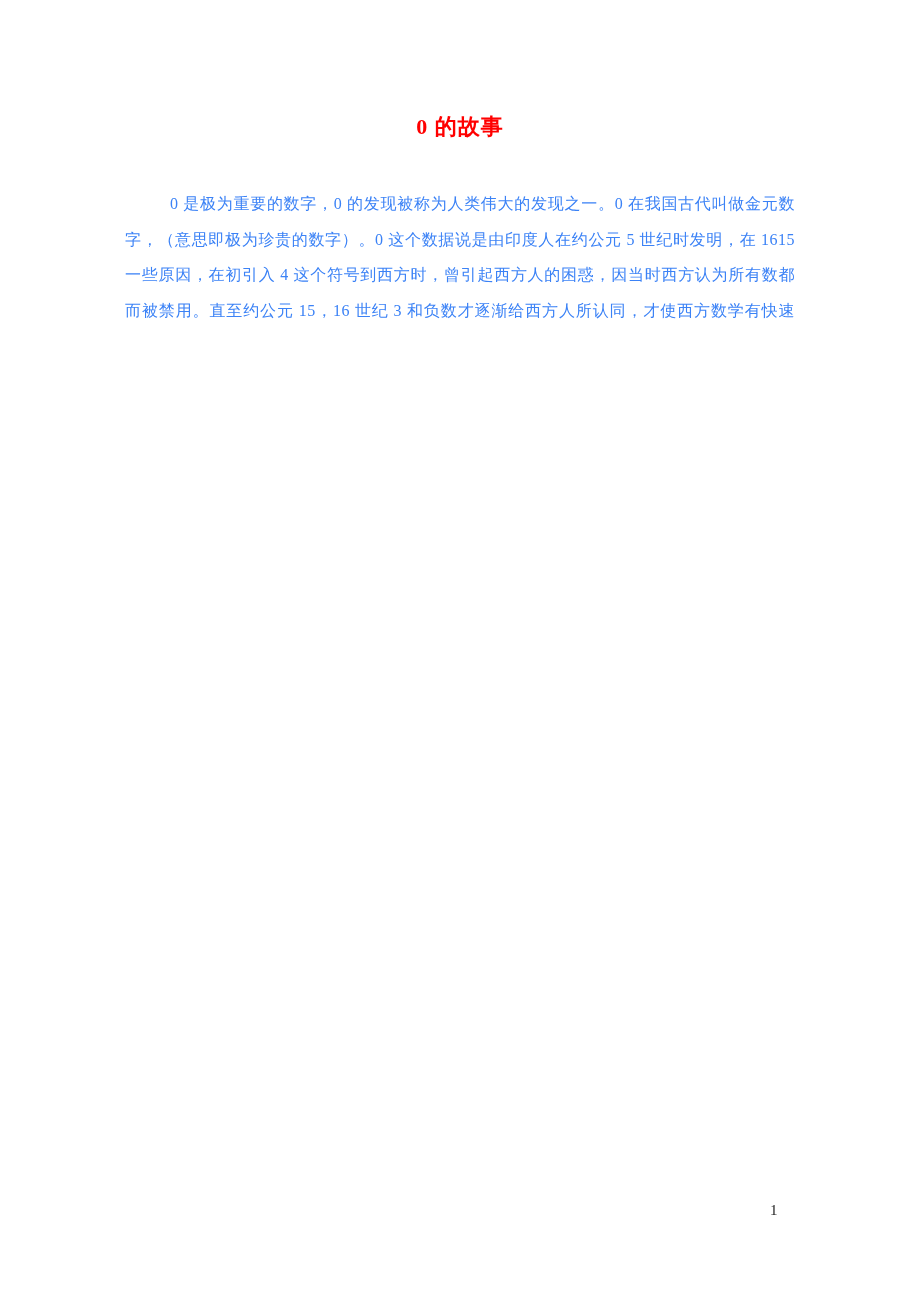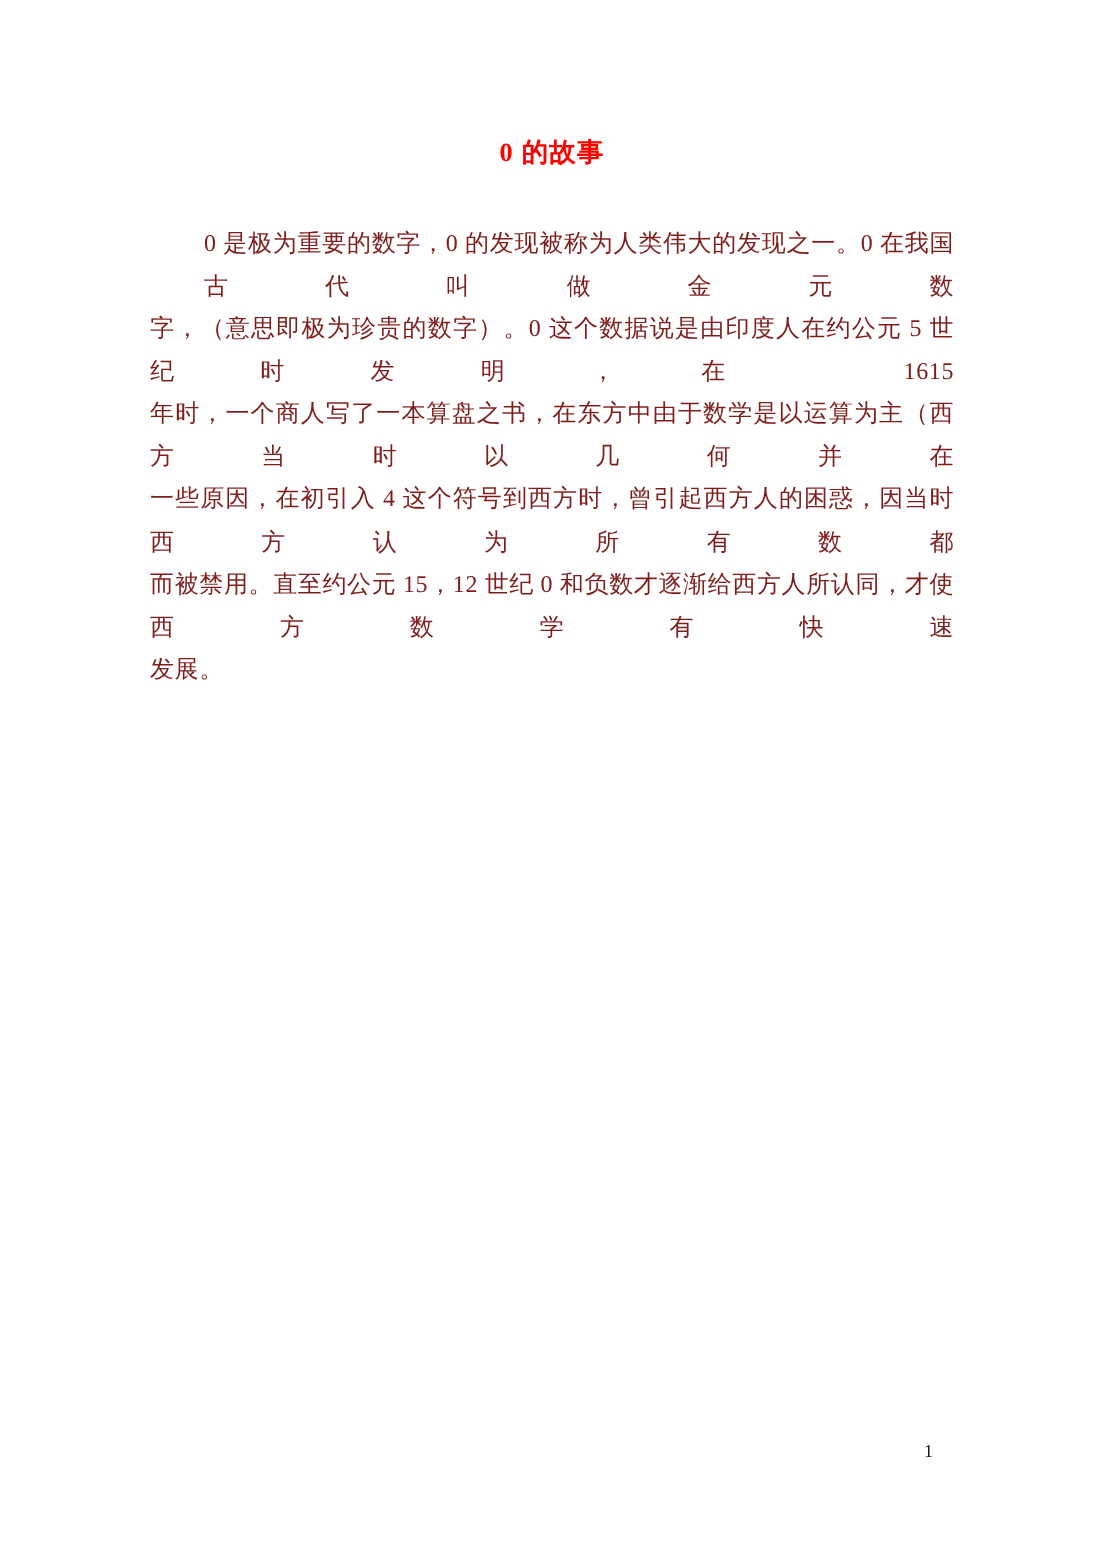--- a/index.html
+++ b/index.html
@@ -25,23 +25,23 @@
     font-weight: bold;
     letter-spacing: 1px;
     color: #ff0000;
     margin: 0;
   }
   .body-text {
     position: absolute;
     top: 186px;
     left: 125px;
     width: 670px;
-    font-size: 20px;
+    font-size: 16px;
     line-height: 35.5px;
-    color: #7f1d1d;
+    color: #3b82f6;
     letter-spacing: 0.5px;
   }
   .line {
     width: 670px;
     white-space: nowrap;
   }
   .just {
     white-space: normal;
     text-align: justify;
     text-align-last: justify;
@@ -61,21 +61,19 @@
 </head>
 <body>
 
 <div class="page">
 
   <h1 class="doc-title">0 的故事</h1>
 
   <div class="body-text">
     <div class="line just indent">0 是极为重要的数字，0 的发现被称为人类伟大的发现之一。0 在我国古代叫做金元数</div>
     <div class="line just">字，（意思即极为珍贵的数字）。0 这个数据说是由印度人在约公元 5 世纪时发明，在 1615</div>
-    <div class="line just">年时，一个商人写了一本算盘之书，在东方中由于数学是以运算为主（西方当时以几何并在</div>
     <div class="line just">一些原因，在初引入 4 这个符号到西方时，曾引起西方人的困惑，因当时西方认为所有数都</div>
-    <div class="line just">而被禁用。直至约公元 15，12 世纪 0 和负数才逐渐给西方人所认同，才使西方数学有快速</div>
-    <div class="line">发展。</div>
+    <div class="line just">而被禁用。直至约公元 15，16 世纪 3 和负数才逐渐给西方人所认同，才使西方数学有快速</div>
   </div>
 
   <div class="page-number">1</div>
 
 </div>
 
 </body></html>

